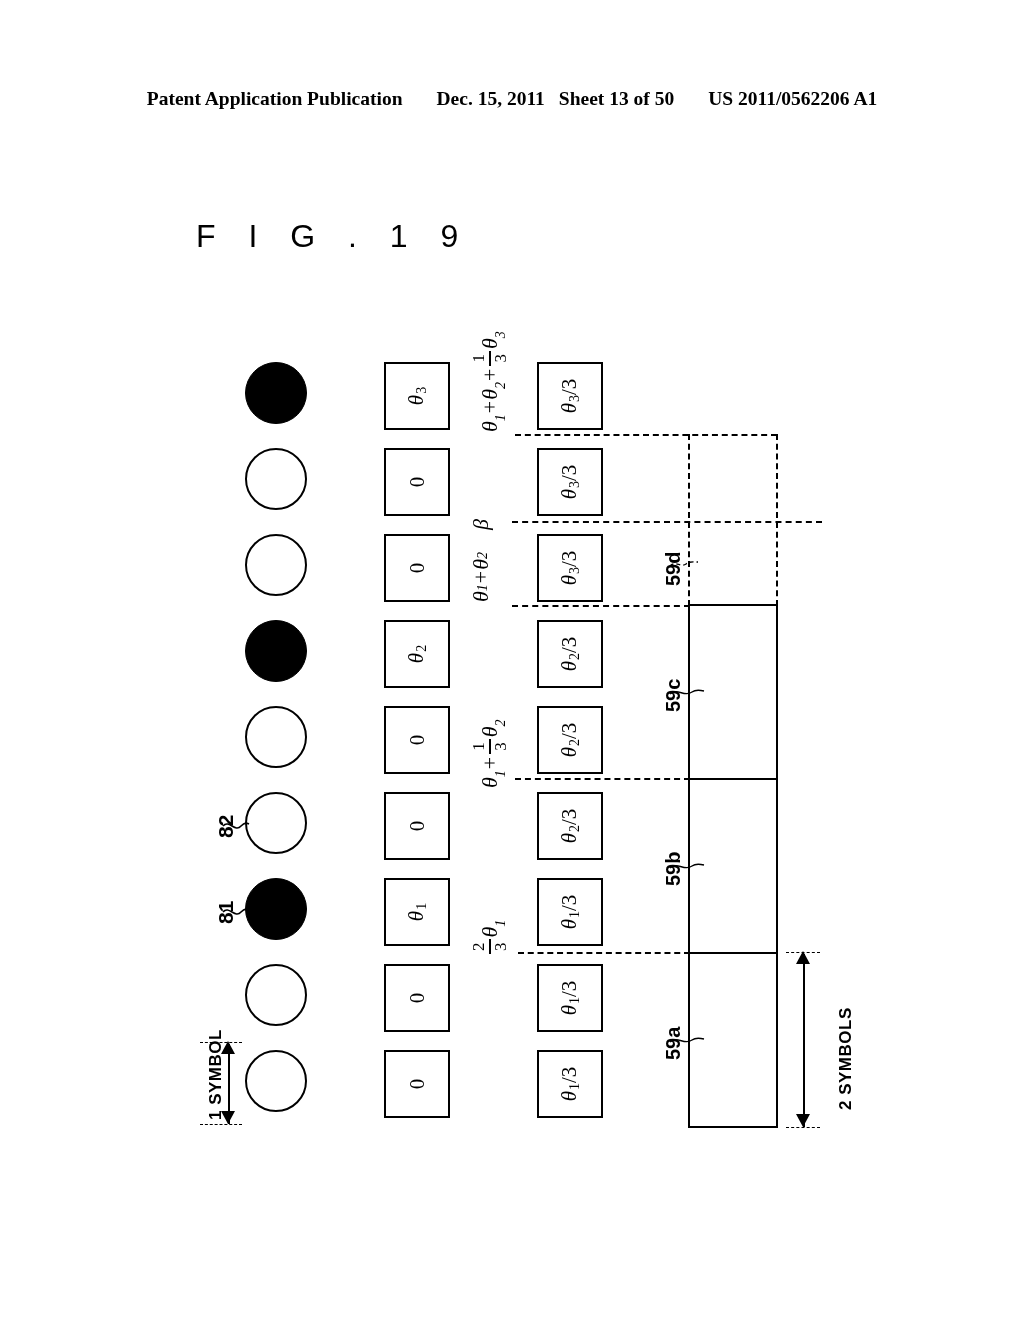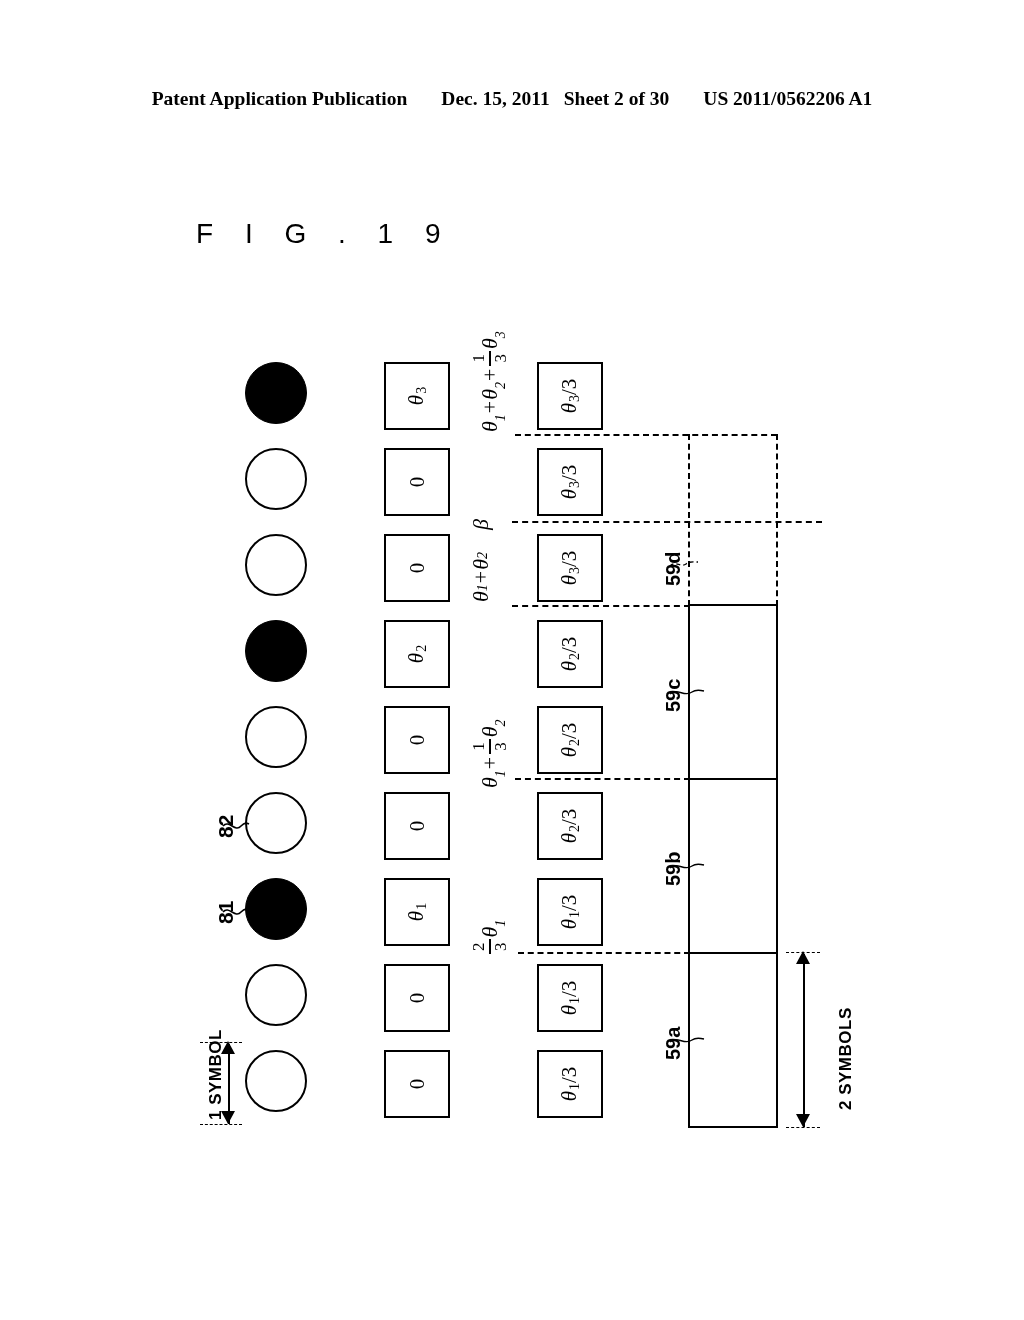--- a/index.html
+++ b/index.html
@@ -33,21 +33,21 @@
   #page-header .gap-a { display: inline-block; width: 34px; }
   #page-header .gap-b { display: inline-block; width: 14px; }
   #page-header .gap-c { display: inline-block; width: 34px; }
 
   
   #fig-title {
     position: absolute;
     top: 218px;
     left: 196px;
     font-family: "Liberation Sans", sans-serif;
-    font-size: 28px;
+    font-size: 32px;
     font-weight: 500;
     letter-spacing: 12px;
     white-space: nowrap;
   }
 
   
   #figure {
     position: absolute;
     left: 0;
     top: 0;
@@ -181,21 +181,21 @@
     border-left: 7px solid transparent;
     border-right: 7px solid transparent;
   }
   .arrowhead.up { border-bottom: 13px solid #000000; }
   .arrowhead.down { border-top: 13px solid #000000; }
 </style>
 </head>
 <body>
 
 <div id="page-header">
-  <span class="seg">Patent Application Publication</span><span class="gap-a"></span><span class="seg">Dec. 15, 2011</span><span class="gap-b"></span><span class="seg">Sheet 2 of 30</span><span class="gap-c"></span><span class="seg">US 2011/0562206 A1</span>
+  <span class="seg">Patent Application Publication</span><span class="gap-a"></span><span class="seg">Dec. 15, 2011</span><span class="gap-b"></span><span class="seg">Sheet 13 of 50</span><span class="gap-c"></span><span class="seg">US 2011/0562206 A1</span>
 </div>
 
 <div id="fig-title">F I G .  1 9</div>
 
 <div id="figure">
 
   <div class="hdash" style="left:515px; top:434px; width:262px;"></div>
   <div class="hdash" style="left:512px; top:521px; width:310px;"></div>
   <div class="hdash" style="left:512px; top:605px; width:178px;"></div>
   <div class="hdash" style="left:515px; top:778px; width:175px;"></div>

